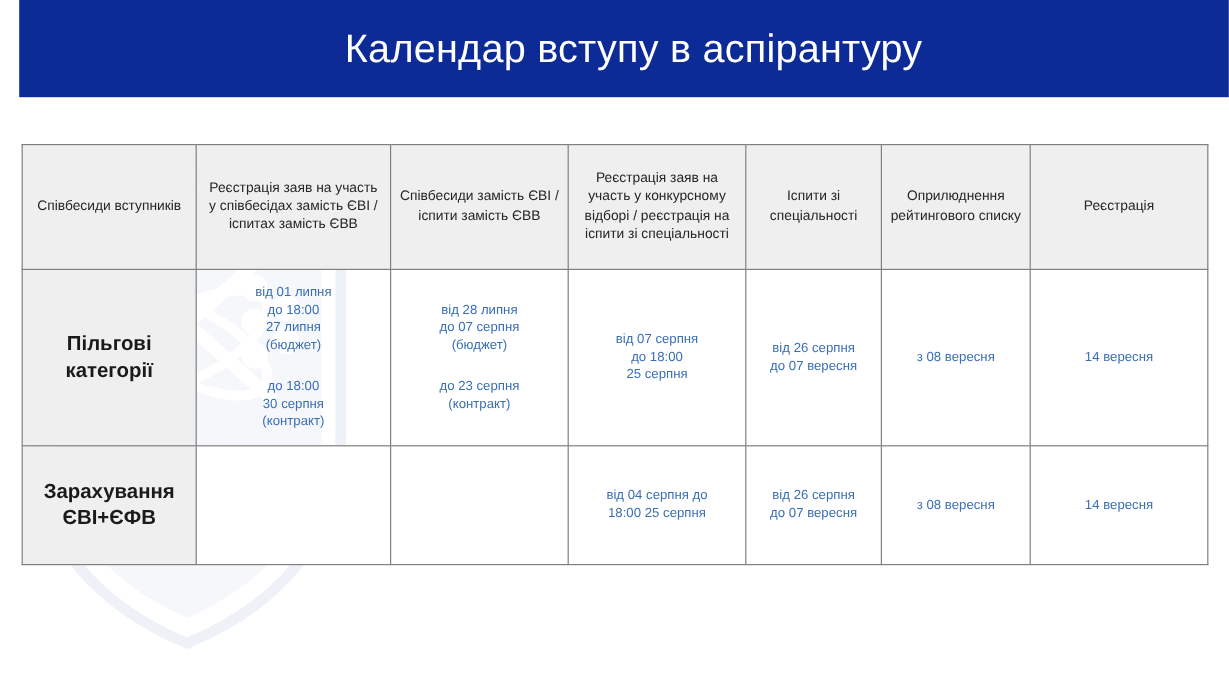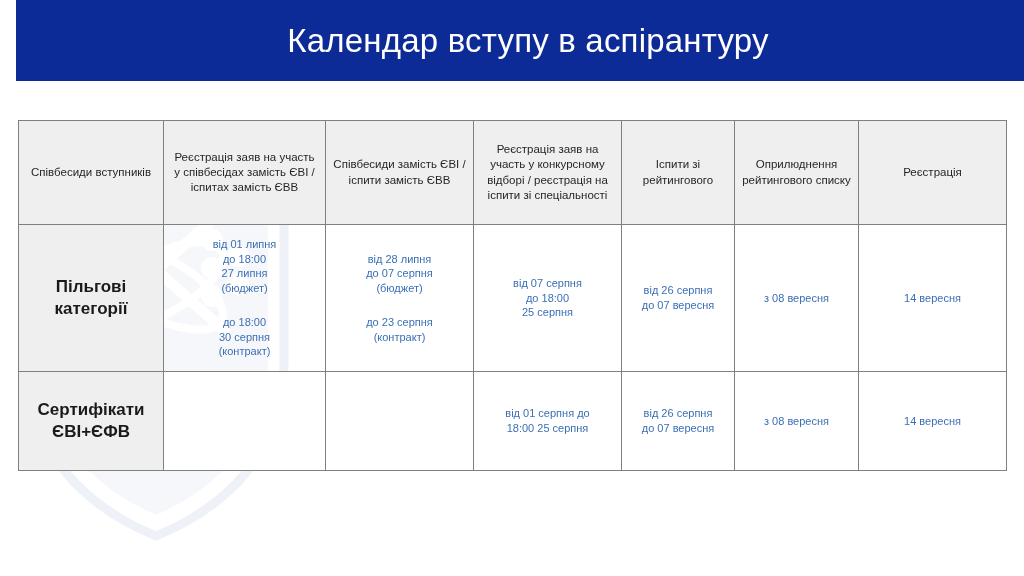--- a/index.html
+++ b/index.html
@@ -159,21 +159,21 @@
       <col style="width:124px">
       <col style="width:148px">
     </colgroup>
 
     <thead>
       <tr>
         <th>Співбесиди вступників</th>
         <th>Реєстрація заяв на участь у співбесідах замість ЄВІ / іспитах замість ЄВВ</th>
         <th>Співбесиди замість ЄВІ / іспити замість ЄВВ</th>
         <th>Реєстрація заяв на участь у конкурсному відборі / реєстрація на іспити зі спеціальності</th>
-        <th>Іспити зі рейтингового</th>
+        <th>Іспити зі спеціальності</th>
         <th>Оприлюднення рейтингового списку</th>
         <th>Реєстрація</th>
       </tr>
     </thead>
 
     <tbody>
       <tr class="row-priority">
         <td class="cat">Пільгові категорії</td>
         <td class="c-reg-interview">
             <div class="date-group">
@@ -217,26 +217,26 @@
               <span class="date-line">з 08 вересня</span>
             </div>
           </td>
         <td>
             <div class="date-group">
               <span class="date-line">14 вересня</span>
             </div>
           </td>
       </tr>
       <tr class="row-cert">
-        <td class="cat">Сертифікати ЄВІ+ЄФВ</td>
+        <td class="cat">Зарахування ЄВІ+ЄФВ</td>
         <td></td>
         <td></td>
         <td>
             <div class="date-group">
-              <span class="date-line">від 01 серпня до</span>
+              <span class="date-line">від 04 серпня до</span>
               <span class="date-line">18:00 25 серпня</span>
             </div>
           </td>
         <td>
             <div class="date-group">
               <span class="date-line">від 26 серпня</span>
               <span class="date-line">до 07 вересня</span>
             </div>
           </td>
         <td>

